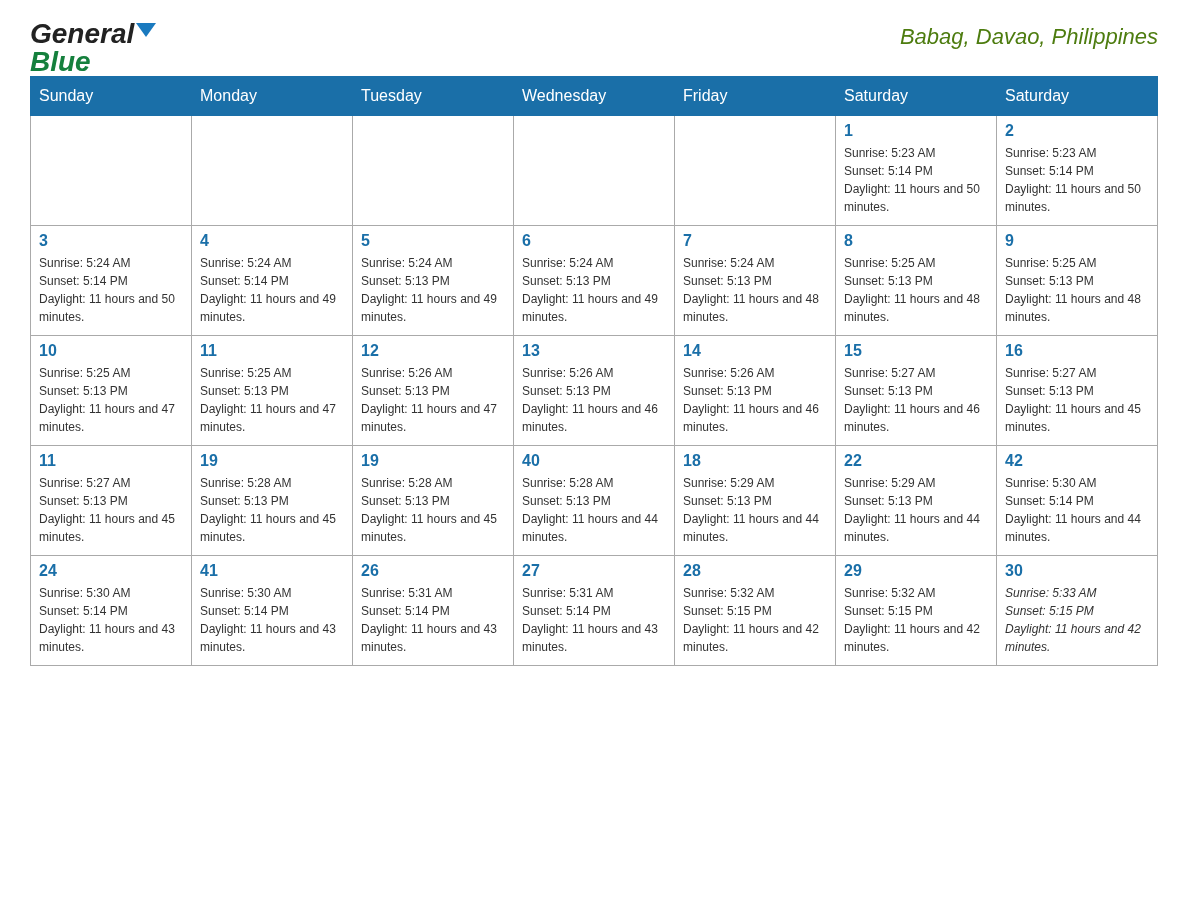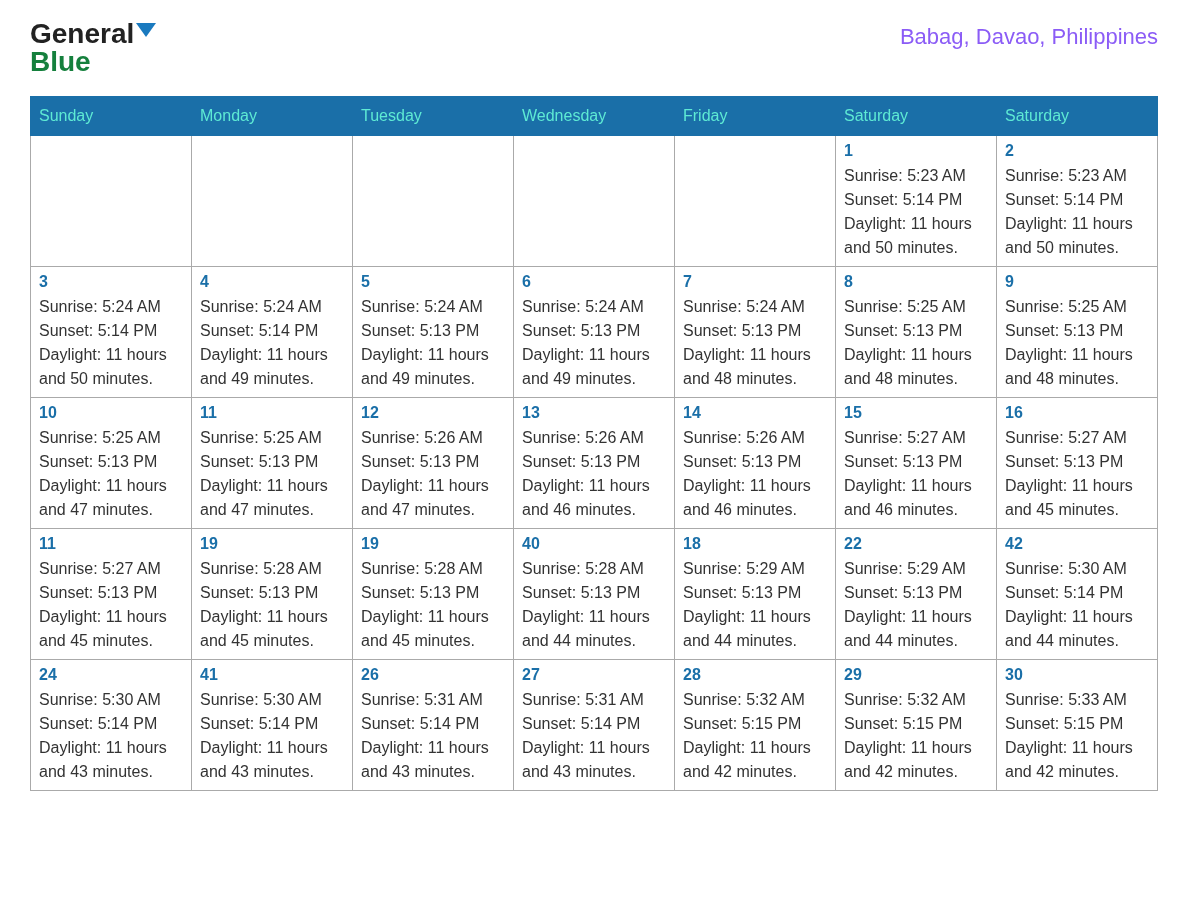--- a/index.html
+++ b/index.html
@@ -7,21 +7,21 @@
       font-family: Arial, sans-serif;
       background: #fff;
       width: 1188px;
       min-height: 918px;
       padding: 20px 30px;
     }
     .header {
       display: flex;
       justify-content: space-between;
       align-items: flex-start;
-      margin-bottom: 20px;
+      font-style: italic;
     }
     .logo {
       display: flex;
       flex-direction: column;
       align-items: flex-start;
     }
     .logo-general {
       font-size: 28px;
       font-weight: bold;
       color: #222;
@@ -49,31 +49,31 @@
       text-align: right;
     }
     .month-title {
       font-size: 52px;
       font-weight: normal;
       color: #222;
       line-height: 1.1;
     }
     .location-title {
       font-size: 22px;
-      color: #8b5cf6;
+      color: #4d7c0f;
       margin-top: 4px;
     }
     .calendar {
       width: 100%;
       border-collapse: collapse;
       border: 1px solid #999;
     }
     .calendar th {
       background-color: #1a6fa8;
-      color: #5eead4;
+      color: #ffffff;
       font-size: 16px;
       font-weight: normal;
       padding: 10px 8px;
       text-align: left;
       border: 1px solid #1a6fa8;
     }
     .calendar td {
       vertical-align: top;
       border: 1px solid #aaa;
       padding: 6px 8px;
@@ -82,21 +82,21 @@
       height: 110px;
     }
     .day-number {
       font-size: 16px;
       font-weight: bold;
       color: #1a6fa8;
       display: block;
       margin-bottom: 4px;
     }
     .day-info {
-      font-size: 16px;
+      font-size: 12px;
       color: #333;
       line-height: 1.5;
     }
     .empty-cell {
       background: #fff;
     }
     tr.week-row td {
       background: #fff;
     }
     tr.week-row:nth-child(odd) td {
@@ -315,19 +315,19 @@
 Daylight: 11 hours and 42 minutes.</div>
         </td>
         <td>
           <span class="day-number">29</span>
           <div class="day-info" style="white-space: pre-line;">Sunrise: 5:32 AM
 Sunset: 5:15 PM
 Daylight: 11 hours and 42 minutes.</div>
         </td>
         <td>
           <span class="day-number">30</span>
-          <div class="day-info" style="white-space: pre-line;">Sunrise: 5:33 AM
+          <div class="day-info" style="white-space: pre-line; font-style: italic;">Sunrise: 5:33 AM
 Sunset: 5:15 PM
 Daylight: 11 hours and 42 minutes.</div>
         </td>
       </tr>
     </tbody>
 </table>
 
 </body></html>

